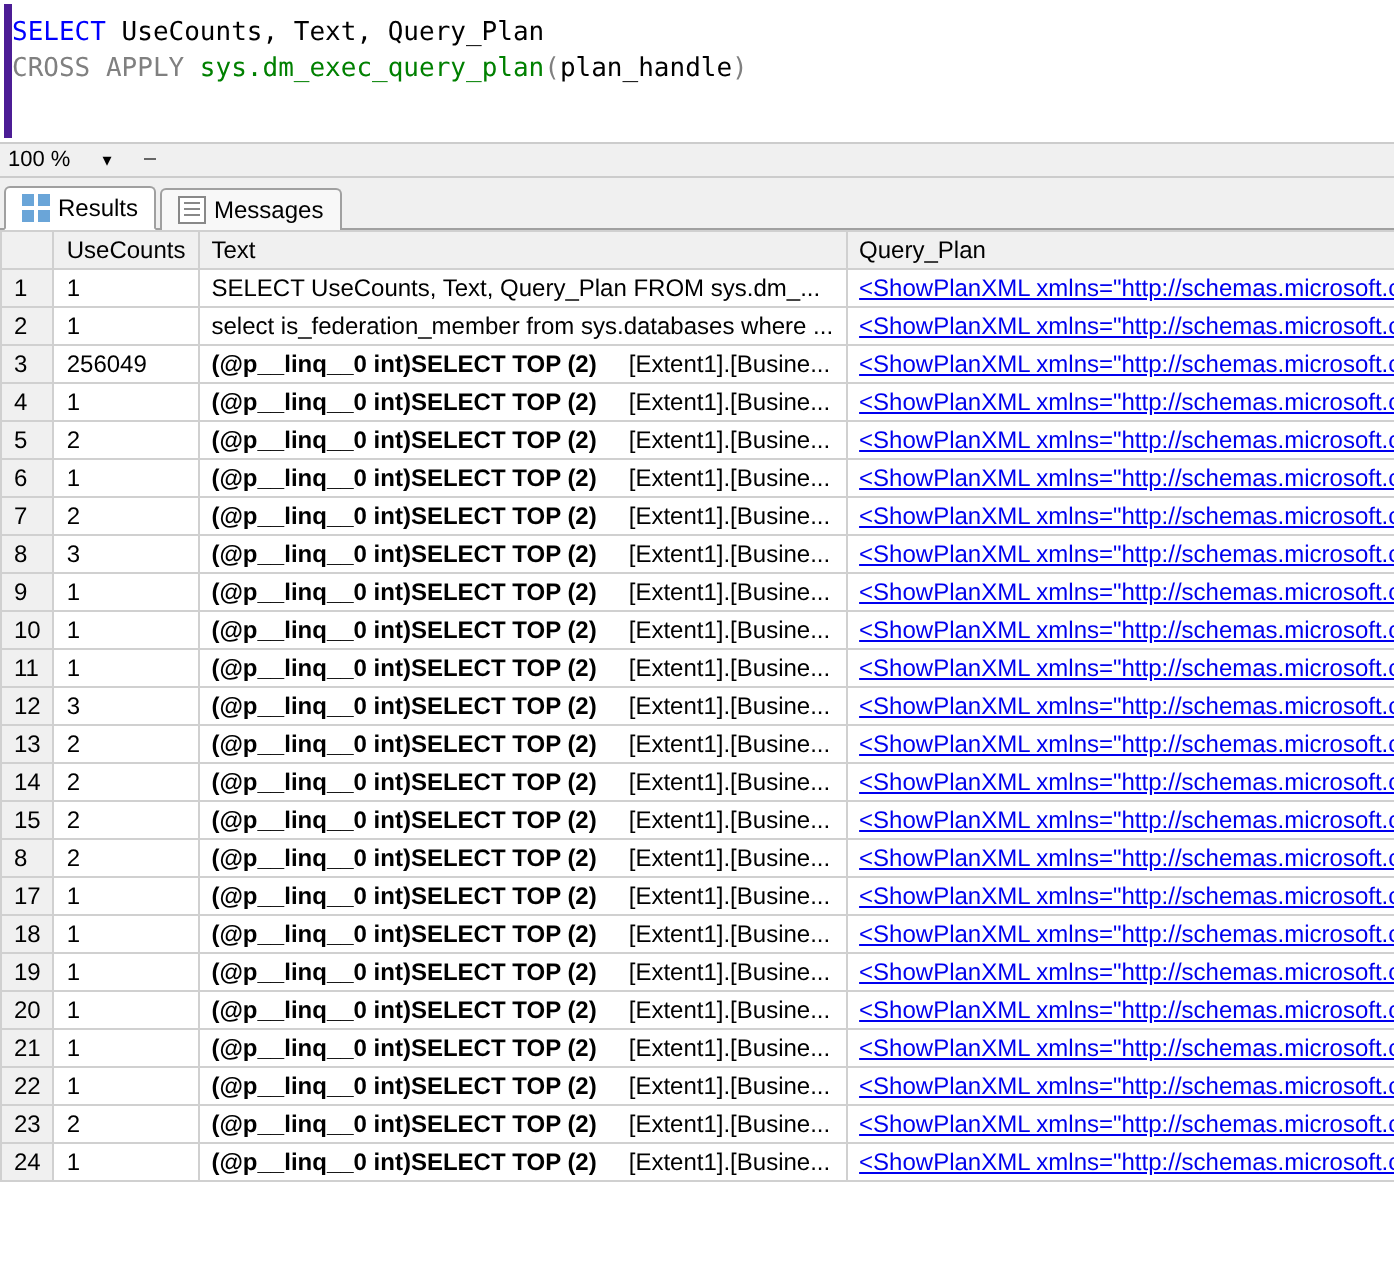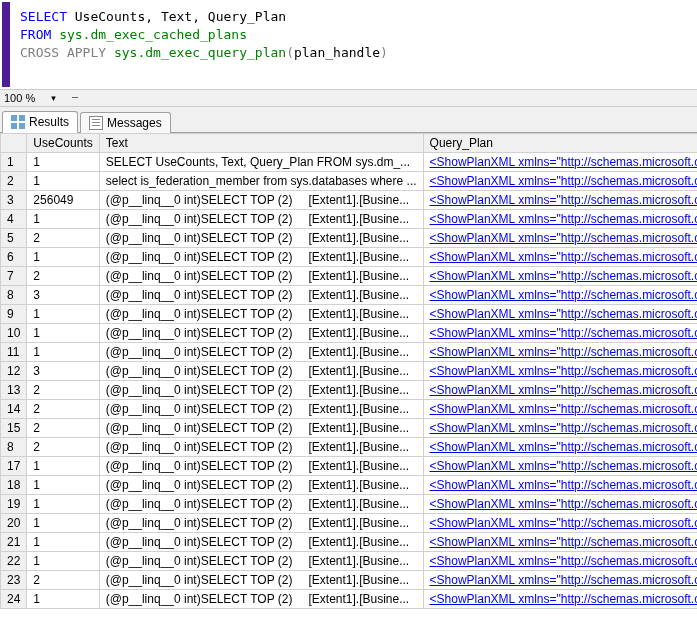--- a/index.html
+++ b/index.html
@@ -5,22 +5,22 @@
   * { box-sizing: border-box; margin: 0; padding: 0; }
   body {
     font-family: "Segoe UI", Tahoma, sans-serif;
     font-size: 12px;
     background: #fff;
     width: 697px;
     height: 642px;
     overflow: hidden;
   }
   .editor-area {
-    border-left: 8px solid #4c1d95;
-    padding: 6px 6px 6px 10px;
+    border-left: 4px solid #4c1d95;
+    padding: 6px 6px 6px 0;
     background: #fff;
     font-family: Consolas, monospace;
     font-size: 13px;
     line-height: 1.4;
     margin: 2px;
   }
   .kw-blue { color: #0000ff; }
   .kw-green { color: #008000; }
   .kw-gray { color: #808080; }
   .plain { color: #000; }
@@ -97,32 +97,29 @@
     position: sticky;
     top: 0;
   }
   col.rownum { width: 30px; }
   col.uc { width: 70px; }
   col.txt { width: 315px; }
   col.qp { width: 268px; }
   .rownum-cell { background:#f0f0f0; text-align:left; color:#000;}
   .link { color: #0000ee; text-decoration: underline; cursor: pointer; }
   .text-cell { display:flex; }
-  .text-cell .p1 { flex:0 0 auto; }
+  .text-cell .p1 { flex:0 0 auto;font-weight:bold; }
   .text-cell .p2 { flex:0 0 auto; margin-left:16px; overflow:hidden; text-overflow:ellipsis;}
 </style>
 </head>
 <body>
 
 <div class="editor-area">
   <div>
     <span class="kw-blue">SELECT</span><span class="plain"> UseCounts, Text, Query_Plan</span>
-  </div>
-  <div>
-    <span class="kw-blue">FROM</span><span class="kw-green"> sys.dm_exec_cached_plans</span>
   </div>
   <div>
     <span class="kw-gray">CROSS</span><span> </span><span class="kw-gray">APPLY</span><span class="kw-green"> sys.dm_exec_query_plan</span><span class="kw-gray">(</span><span class="plain">plan_handle</span><span class="kw-gray">)</span>
   </div>
   <div>&nbsp;</div>
 </div>
 
 <div class="zoom-bar">
   <span>100 %</span>
   <span style="font-size:9px;">▾</span>

